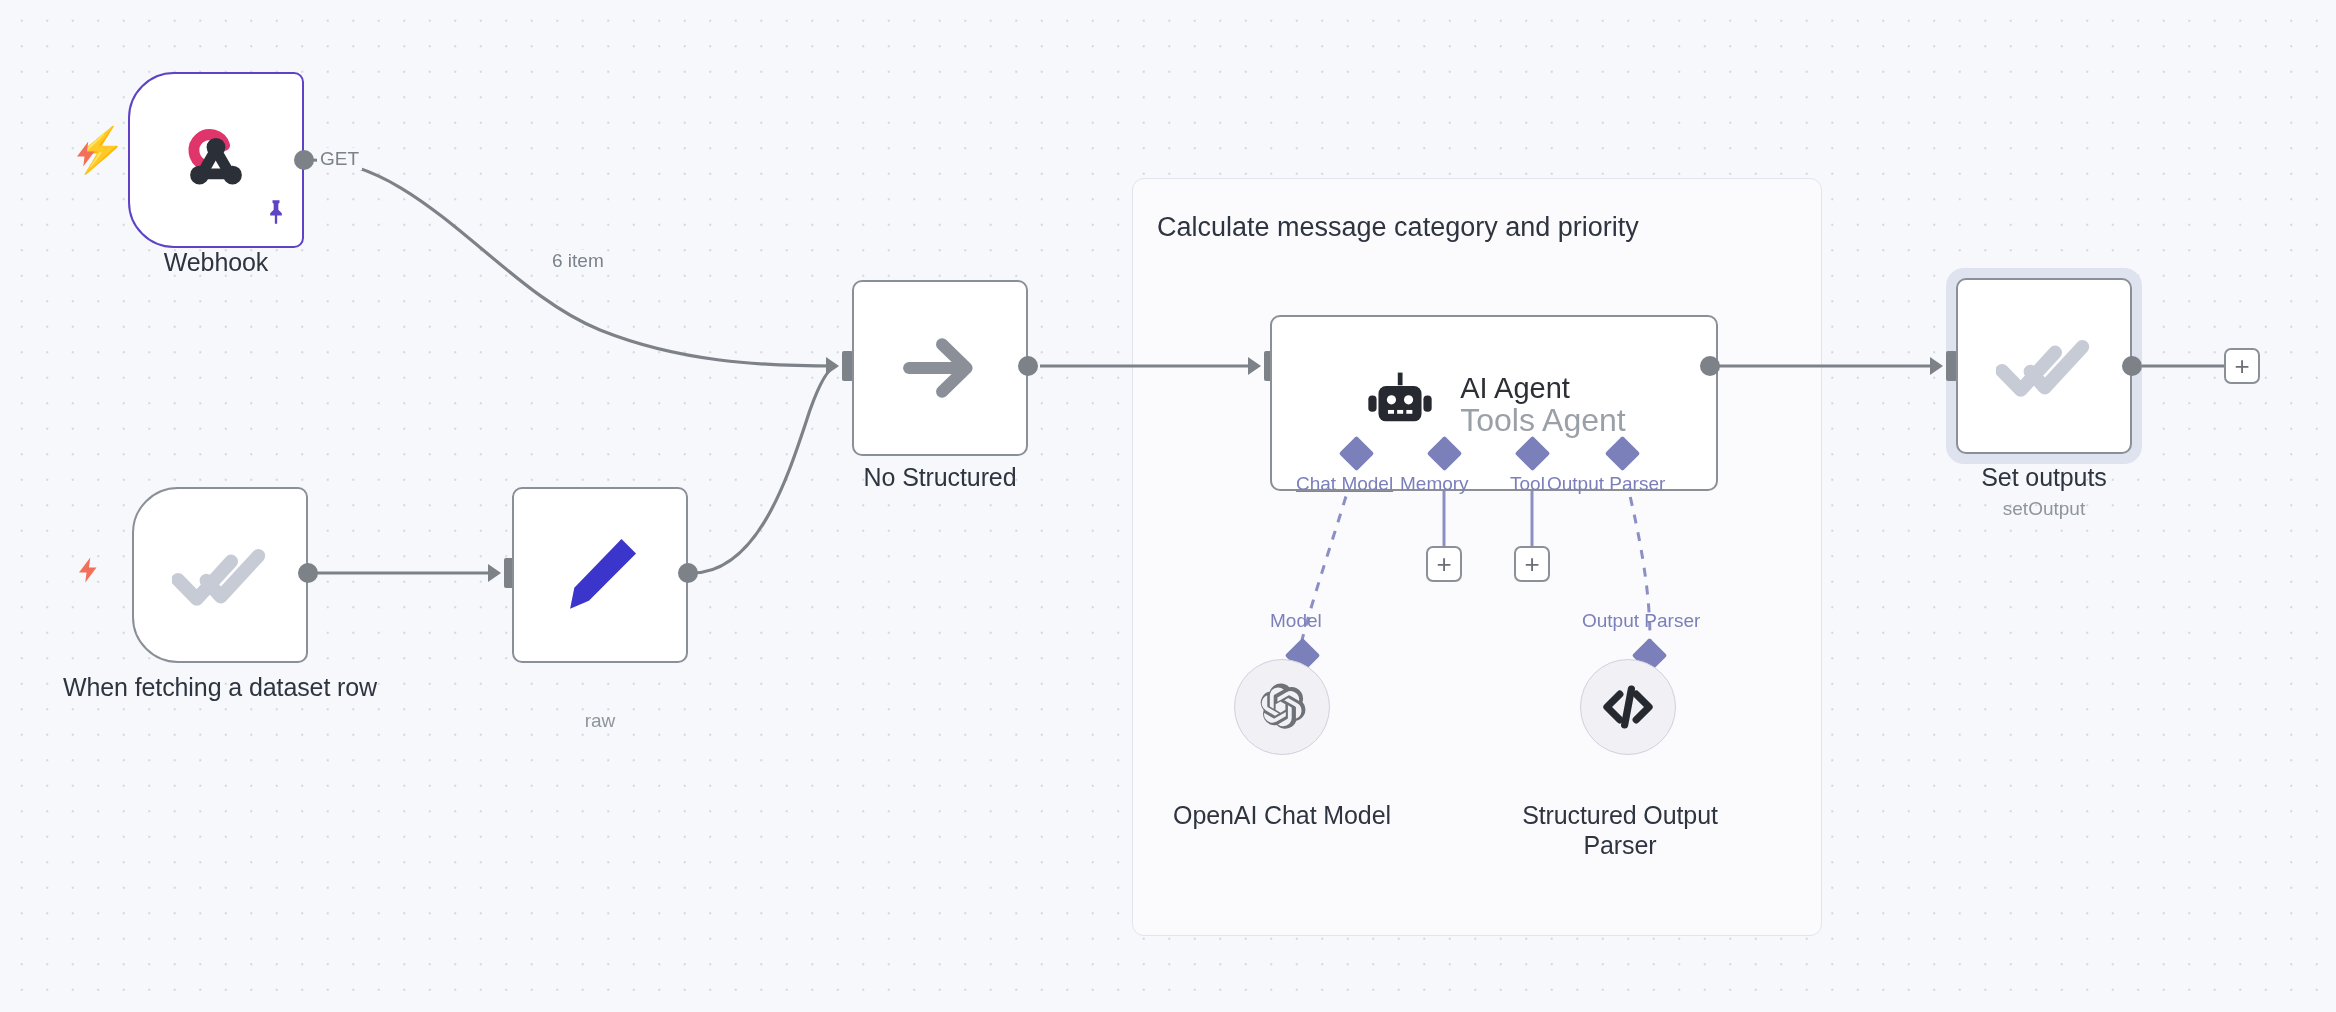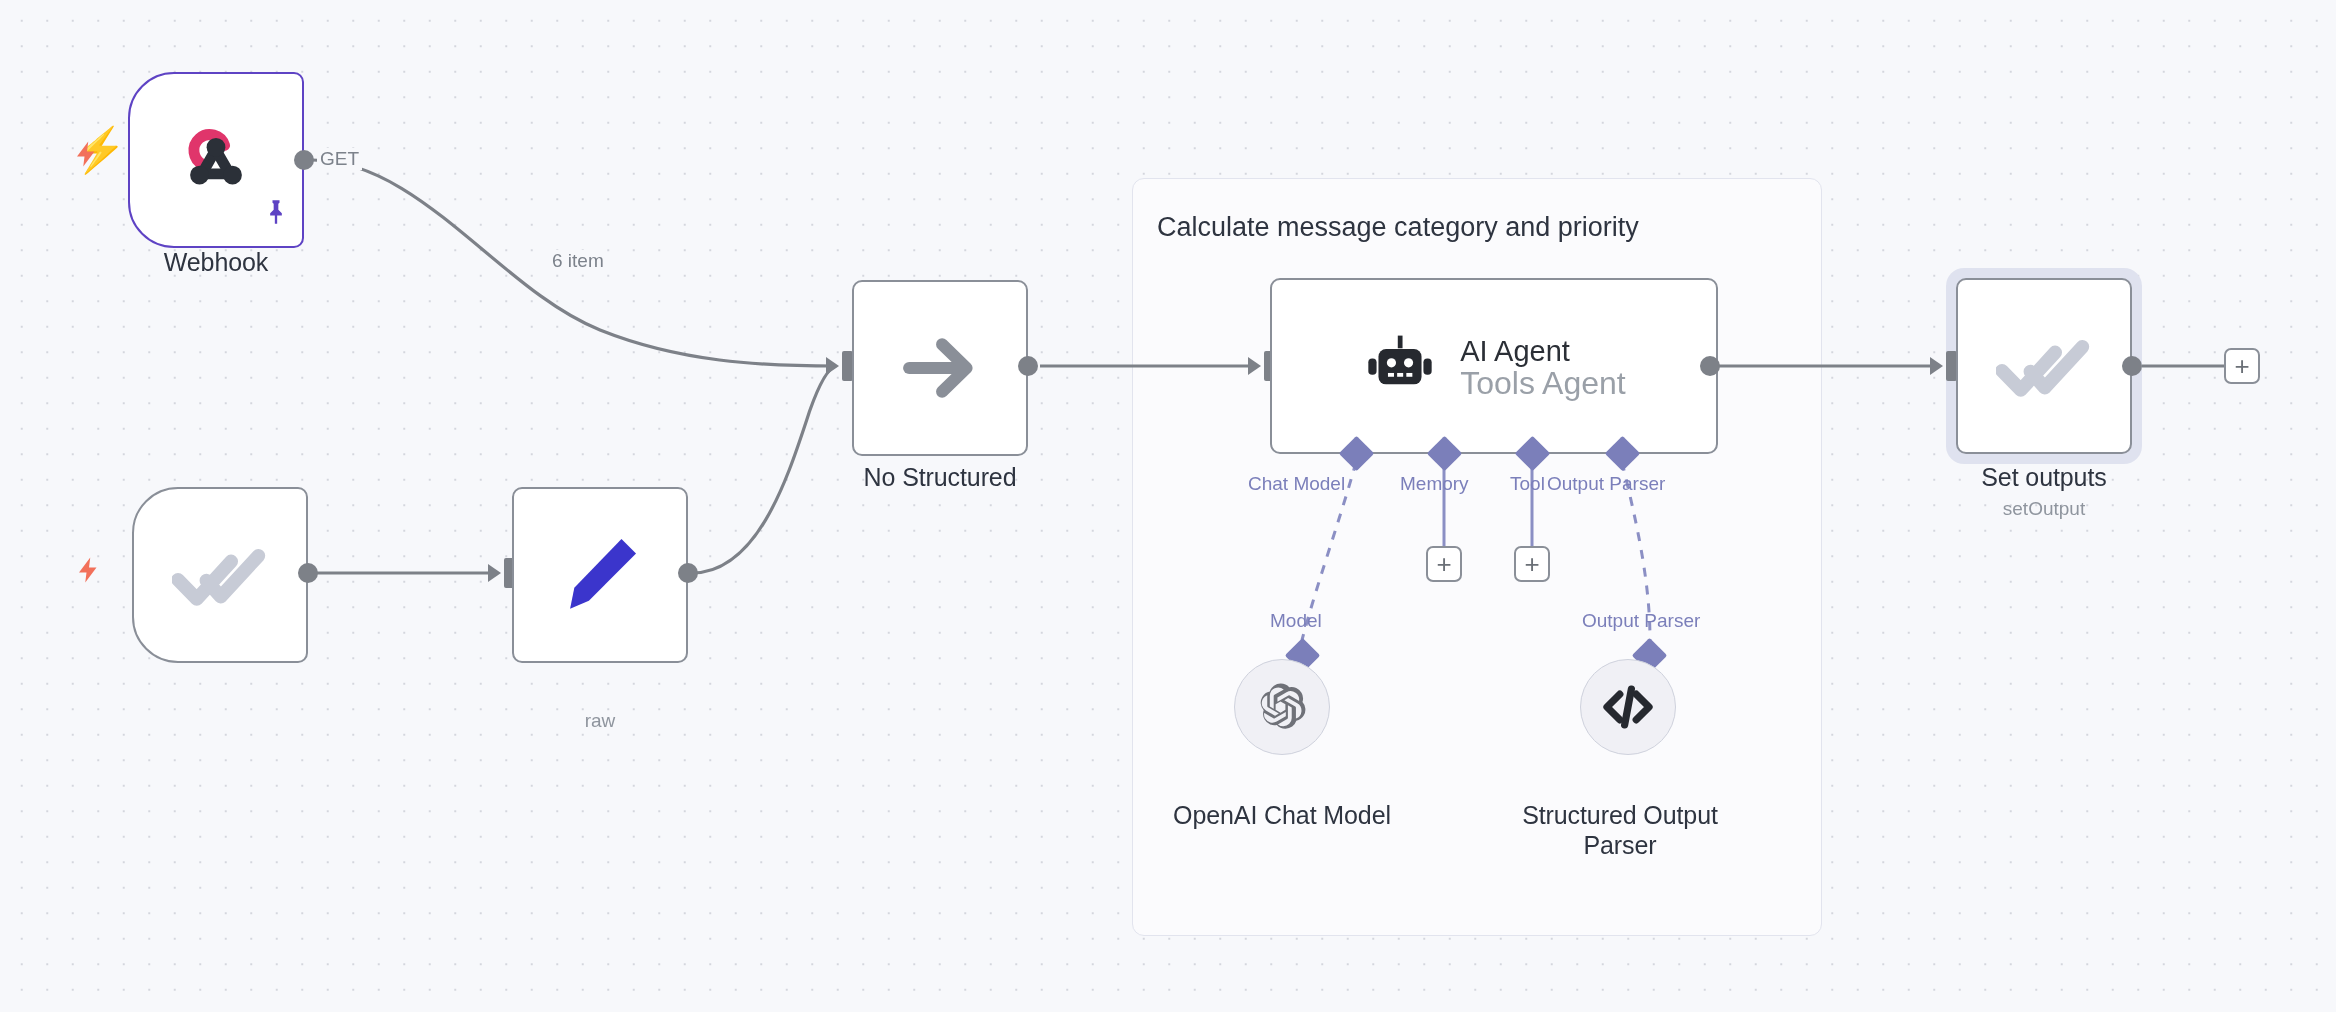--- a/index.html
+++ b/index.html
@@ -25,21 +25,21 @@
     background: #ffffff;
     border: 2px solid #8a8f98;
     border-radius: 10px;
     display: flex; align-items: center; justify-content: center;
   }
   .node.trigger {
     border-top-left-radius: 46px;
     border-bottom-left-radius: 46px;
   }
   .node.webhook { border-color: #5e43c4; border-radius: 46px 10px 10px 46px; }
-  .node.agent { border-radius: 10px; }
+  .node.agent { border-radius: 10px; margin-top: 37px; }
 
   .sel-halo {
     position: absolute;
     background: #dfe2ef;
     border-radius: 18px;
     z-index: 0;
   }
 
   .node-label {
     position: absolute;
@@ -207,20 +207,21 @@
       <path d="M13 2 L4 14 h6 l-1 8 9-12 h-6 z" fill="#f2705a"></path>
     </svg>
 
   <div class="node trigger" style="left:132px; top:487px; width:176px; height:176px;">
     <svg width="96" height="96" viewBox="0 0 24 24">
       <path d="M1.5 13.2 L6.2 18 L14.8 8.6" fill="none" stroke="#c7cbd6" stroke-width="3.4" stroke-linecap="round" stroke-linejoin="round"></path>
       <path d="M8.6 13.4 L12.2 17.4 L21.6 7.2" fill="none" stroke="#c7cbd6" stroke-width="3.4" stroke-linecap="round" stroke-linejoin="round"></path>
     </svg>
   </div>
   <div class="port-dot" style="left:298px; top:563px;"></div>
+  <div class="node-label" style="left:50px; top:672px; width:340px;">When fetching a dataset row</div>
 
   <div class="arrow-head" style="left:488px; top:564px;"></div>
   <div class="port-in" style="left:504px; top:558px;"></div>
   <div class="node" style="left:512px; top:487px; width:176px; height:176px;">
     <svg width="92" height="92" viewBox="0 0 24 24">
       <path d="M17.6 2.6 L21.4 6.4 L9.1 18.7 L4.2 20.8 L5.3 15.3 Z" fill="#3b35cc"></path>
     </svg>
   </div>
   <div class="port-dot" style="left:678px; top:563px;"></div>
   <div class="node-sublabel" style="left:440px; top:709px; width:320px;">raw</div>
@@ -257,21 +258,21 @@
       <div class="agent-sub">Tools Agent</div>
     </div>
   </div>
   <div class="port-dot" style="left:1700px; top:356px;"></div>
 
   <div class="diamond" style="left:1344px; top:441px;"></div>
   <div class="diamond" style="left:1432px; top:441px;"></div>
   <div class="diamond" style="left:1520px; top:441px;"></div>
   <div class="diamond" style="left:1610px; top:441px;"></div>
 
-  <div class="sub-port-label" style="left:1248px; top:473px;">Chat Model</div>
+  <div class="sub-port-label" style="left:1296px; top:473px;text-decoration:underline;">Chat Model</div>
   <div class="sub-port-label" style="left:1400px; top:473px;">Memory</div>
   <div class="sub-port-label" style="left:1510px; top:473px;">Tool</div>
   <div class="sub-port-label" style="left:1547px; top:473px;">Output Parser</div>
 
   <div class="plus-box" style="left:1426px; top:546px;">+</div>
   <div class="plus-box" style="left:1514px; top:546px;">+</div>
 
   <div class="sub-port-label" style="left:1270px; top:610px;">Model</div>
   <div class="diamond" style="left:1290px; top:643px;"></div>
   <div class="circle-node" style="left:1234px; top:659px;">

